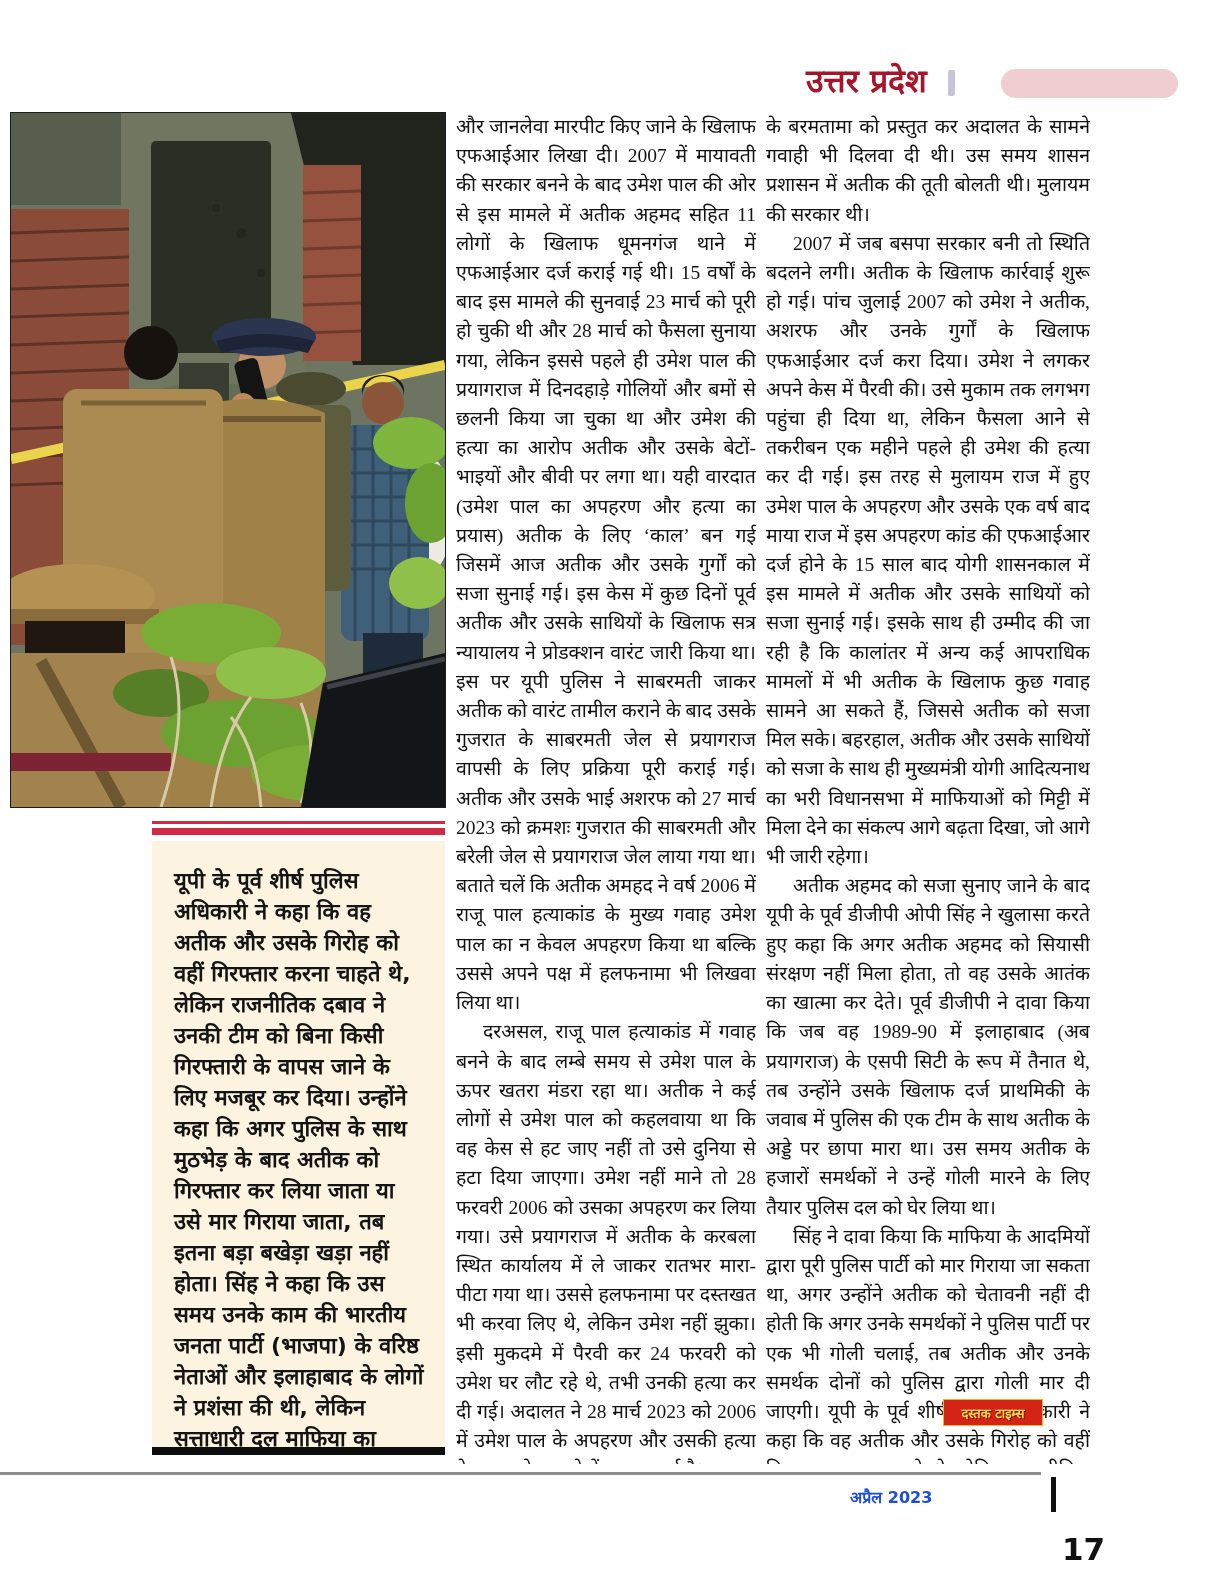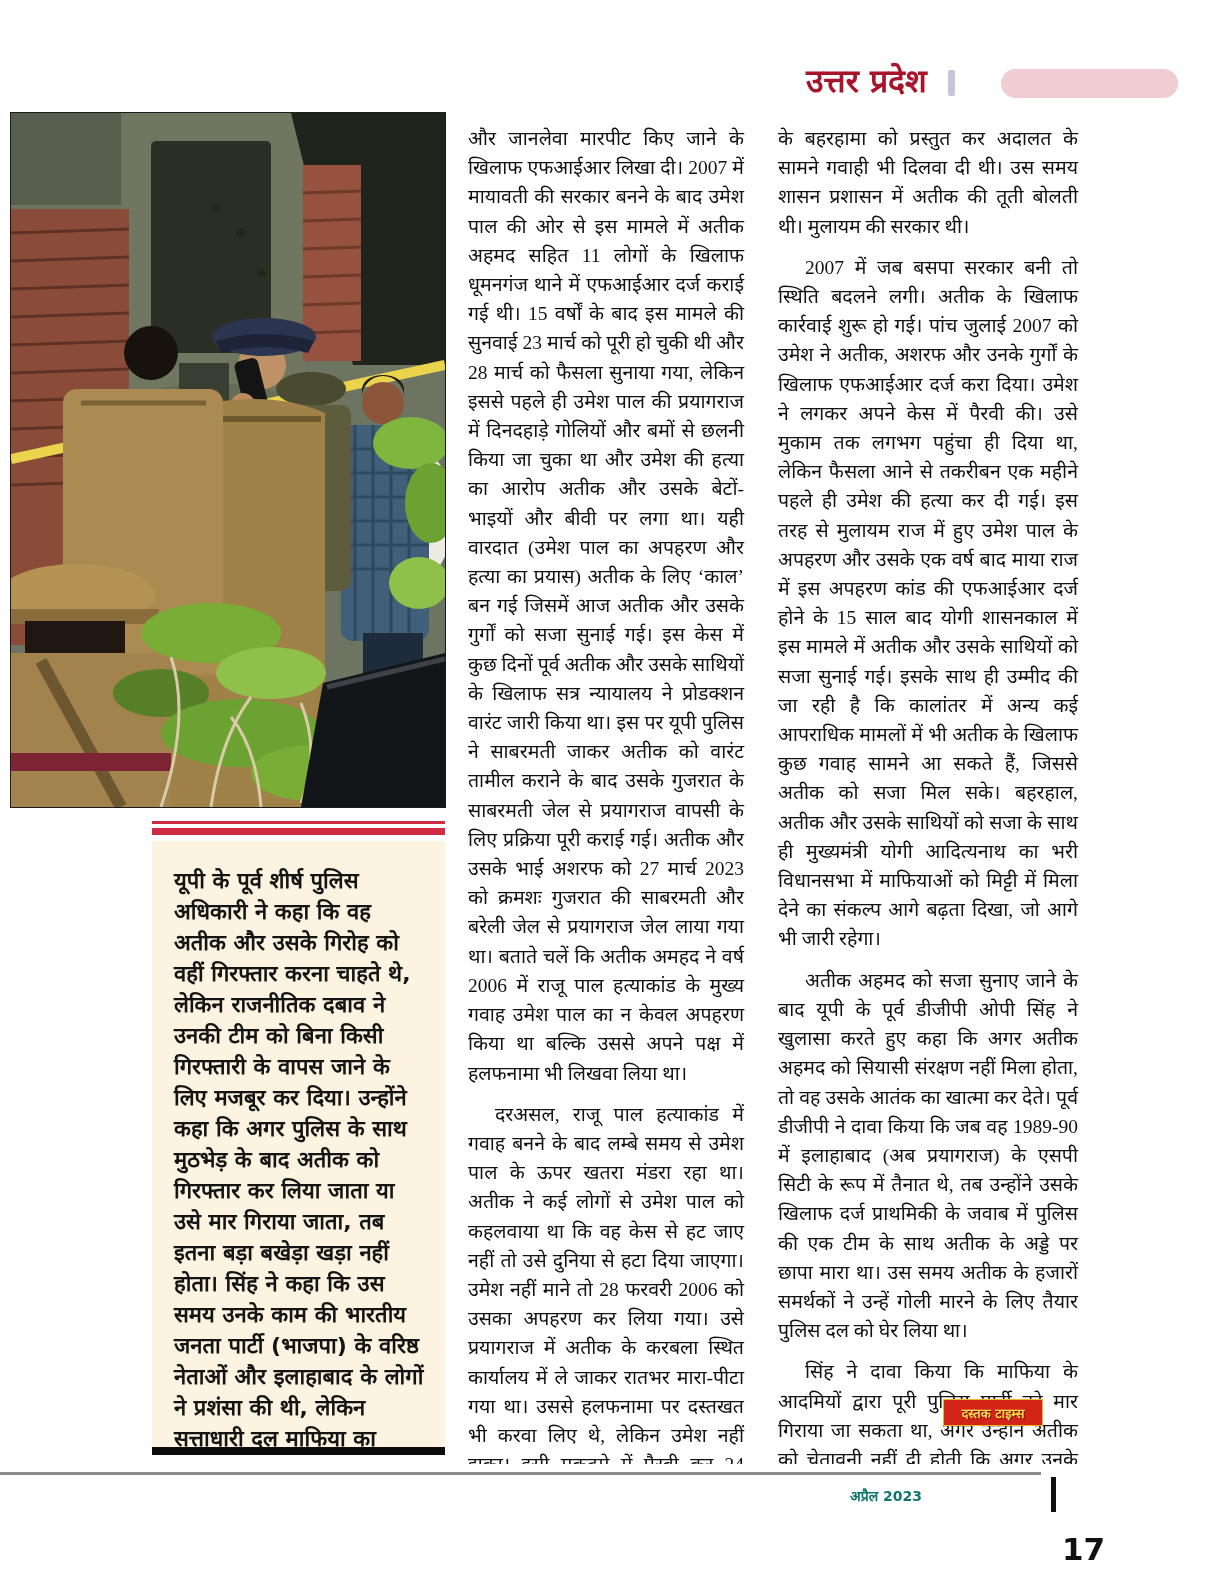--- a/index.html
+++ b/index.html
@@ -24,26 +24,26 @@
     box-sizing:border-box;padding:24px 18px 10px 22px;overflow:hidden;}
   .pq-text{font-size:22px;line-height:31px;font-weight:bold;color:#141414;
     font-family:"DejaVu Sans","Liberation Sans",sans-serif;}
   .pq-bottom{position:absolute;left:152px;top:1447px;width:293px;height:8px;background:#0d0d0d;}
 
   
   .col{position:absolute;top:112px;text-align:justify;overflow:hidden;
     font-size:19.5px;line-height:29.2px;color:#111;}
   .col-mid{left:456px;width:300px;height:1352px;}
   .col-right{left:766px;width:324px;height:1352px;}
-  .col p{margin:12px;padding:0;}
+  .col p{margin:0;padding:0;}
   .col p.indent{text-indent:27px;}
 
   
   .footer-rule{position:absolute;left:0;top:1472px;width:1041px;height:3px;background:#8d8d8d;}
-  .footer-issue{position:absolute;left:850px;top:1486px;font-size:14px;font-weight:bold;color:#0f766e;
+  .footer-issue{position:absolute;left:850px;top:1486px;font-size:16px;font-weight:bold;color:#1d4ed8;
     font-family:"DejaVu Sans","Liberation Sans",sans-serif;}
   .footer-logo{position:absolute;left:943px;top:1399px;width:100px;height:27px;background:#d42417;
     border:1px solid #f0b429;box-sizing:border-box;display:flex;align-items:center;justify-content:center;}
   .footer-logo span{font-size:13px;font-weight:bold;color:#ffd84d;white-space:nowrap;
     font-family:"DejaVu Sans","Liberation Sans",sans-serif;text-shadow:1px 1px 0 #7a0d06;}
   .footer-bar{position:absolute;left:1051px;top:1477px;width:5px;height:35px;background:#111;}
   .footer-page{position:absolute;left:1062px;top:1531px;font-size:31px;font-weight:bold;color:#111;
     font-family:"DejaVu Sans","Liberation Sans",sans-serif;}
 </style>
 </head>
@@ -184,21 +184,21 @@
   </div>
   <div class="pq-bottom"></div>
 
   <div class="col col-mid">
     <p>और जानलेवा मारपीट किए जाने के खिलाफ एफआईआर लिखा दी। 2007 में मायावती की सरकार बनने के बाद उमेश पाल की ओर से इस मामले में अतीक अहमद सहित 11 लोगों के खिलाफ धूमनगंज थाने में एफआईआर दर्ज कराई गई थी। 15 वर्षों के बाद इस मामले की सुनवाई 23 मार्च को पूरी हो चुकी थी और 28 मार्च को फैसला सुनाया गया, लेकिन इससे पहले ही उमेश पाल की प्रयागराज में दिनदहाड़े गोलियों और बमों से छलनी किया जा चुका था और उमेश की हत्या का आरोप अतीक और उसके बेटों-भाइयों और बीवी पर लगा था। यही वारदात (उमेश पाल का अपहरण और हत्या का प्रयास) अतीक के लिए ‘काल’ बन गई जिसमें आज अतीक और उसके गुर्गों को सजा सुनाई गई। इस केस में कुछ दिनों पूर्व अतीक और उसके साथियों के खिलाफ सत्र न्यायालय ने प्रोडक्शन वारंट जारी किया था। इस पर यूपी पुलिस ने साबरमती जाकर अतीक को वारंट तामील कराने के बाद उसके गुजरात के साबरमती जेल से प्रयागराज वापसी के लिए प्रक्रिया पूरी कराई गई। अतीक और उसके भाई अशरफ को 27 मार्च 2023 को क्रमशः गुजरात की साबरमती और बरेली जेल से प्रयागराज जेल लाया गया था। बताते चलें कि अतीक अमहद ने वर्ष 2006 में राजू पाल हत्याकांड के मुख्य गवाह उमेश पाल का न केवल अपहरण किया था बल्कि उससे अपने पक्ष में हलफनामा भी लिखवा लिया था।</p>
     <p class="indent">दरअसल, राजू पाल हत्याकांड में गवाह बनने के बाद लम्बे समय से उमेश पाल के ऊपर खतरा मंडरा रहा था। अतीक ने कई लोगों से उमेश पाल को कहलवाया था कि वह केस से हट जाए नहीं तो उसे दुनिया से हटा दिया जाएगा। उमेश नहीं माने तो 28 फरवरी 2006 को उसका अपहरण कर लिया गया। उसे प्रयागराज में अतीक के करबला स्थित कार्यालय में ले जाकर रातभर मारा-पीटा गया था। उससे हलफनामा पर दस्तखत भी करवा लिए थे, लेकिन उमेश नहीं झुका। इसी मुकदमे में पैरवी कर 24 फरवरी को उमेश घर लौट रहे थे, तभी उनकी हत्या कर दी गई। अदालत ने 28 मार्च 2023 को 2006 में उमेश पाल के अपहरण और उसकी हत्या के प्रयास के मामले में सजा सुनाई है।</p>
 
   </div>
 
   <div class="col col-right">
-    <p>के बहरहामा को प्रस्तुत कर अदालत के सामने गवाही भी दिलवा दी थी। उस समय शासन प्रशासन में अतीक की तूती बोलती थी। मुलायम की सरकार थी।</p>
+    <p>के बरमतामा को प्रस्तुत कर अदालत के सामने गवाही भी दिलवा दी थी। उस समय शासन प्रशासन में अतीक की तूती बोलती थी। मुलायम की सरकार थी।</p>
     <p class="indent">2007 में जब बसपा सरकार बनी तो स्थिति बदलने लगी। अतीक के खिलाफ कार्रवाई शुरू हो गई। पांच जुलाई 2007 को उमेश ने अतीक, अशरफ और उनके गुर्गों के खिलाफ एफआईआर दर्ज करा दिया। उमेश ने लगकर अपने केस में पैरवी की। उसे मुकाम तक लगभग पहुंचा ही दिया था, लेकिन फैसला आने से तकरीबन एक महीने पहले ही उमेश की हत्या कर दी गई। इस तरह से मुलायम राज में हुए उमेश पाल के अपहरण और उसके एक वर्ष बाद माया राज में इस अपहरण कांड की एफआईआर दर्ज होने के 15 साल बाद योगी शासनकाल में इस मामले में अतीक और उसके साथियों को सजा सुनाई गई। इसके साथ ही उम्मीद की जा रही है कि कालांतर में अन्य कई आपराधिक मामलों में भी अतीक के खिलाफ कुछ गवाह सामने आ सकते हैं, जिससे अतीक को सजा मिल सके। बहरहाल, अतीक और उसके साथियों को सजा के साथ ही मुख्यमंत्री योगी आदित्यनाथ का भरी विधानसभा में माफियाओं को मिट्टी में मिला देने का संकल्प आगे बढ़ता दिखा, जो आगे भी जारी रहेगा।</p>
     <p class="indent">अतीक अहमद को सजा सुनाए जाने के बाद यूपी के पूर्व डीजीपी ओपी सिंह ने खुलासा करते हुए कहा कि अगर अतीक अहमद को सियासी संरक्षण नहीं मिला होता, तो वह उसके आतंक का खात्मा कर देते। पूर्व डीजीपी ने दावा किया कि जब वह 1989-90 में इलाहाबाद (अब प्रयागराज) के एसपी सिटी के रूप में तैनात थे, तब उन्होंने उसके खिलाफ दर्ज प्राथमिकी के जवाब में पुलिस की एक टीम के साथ अतीक के अड्डे पर छापा मारा था। उस समय अतीक के हजारों समर्थकों ने उन्हें गोली मारने के लिए तैयार पुलिस दल को घेर लिया था।</p>
     <p class="indent"><span>सिंह ने दावा किया कि माफिया के आदमियों द्वारा पूरी पुलिस पार्टी को मार गिराया जा सकता था, अगर उन्होंने अतीक को चेतावनी नहीं दी होती कि अगर उनके समर्थकों ने पुलिस पार्टी पर एक भी गोली चलाई, तब अतीक और उनके समर्थक दोनों को पुलिस द्वारा गोली मार दी जाएगी। यूपी के पूर्व शीर्ष पुलिस अधिकारी ने कहा कि वह अतीक और उसके गिरोह को वहीं गिरफ्तार करना चाहते थे, लेकिन राजनीतिक दबाव ने उनकी टीम को बिना किसी गिरफ्तारी के वापस जाने के लिए मजबूर कर दिया। उन्होंने कहा कि अगर पुलिस के साथ मुठभेड़ के बाद अतीक को गिरफ्तार कर लिया जाता या उसे मार गिराया जाता, तब इतना बड़ा बखेड़ा खड़ा नहीं होता। सिंह ने कहा कि उस समय उनके काम की भारतीय जनता पार्टी (भाजपा) के वरिष्ठ नेताओं और इलाहाबाद के लोगों ने प्रशंसा की थी, लेकिन सत्ताधारी दल माफिया का समर्थन कर रहा था।</span></p>
   </div>
 
   <div class="footer-rule"></div>
   <div class="footer-issue">अप्रैल 2023</div>
   <div class="footer-logo">
     <span>दस्तक टाइम्स</span>
   </div>

